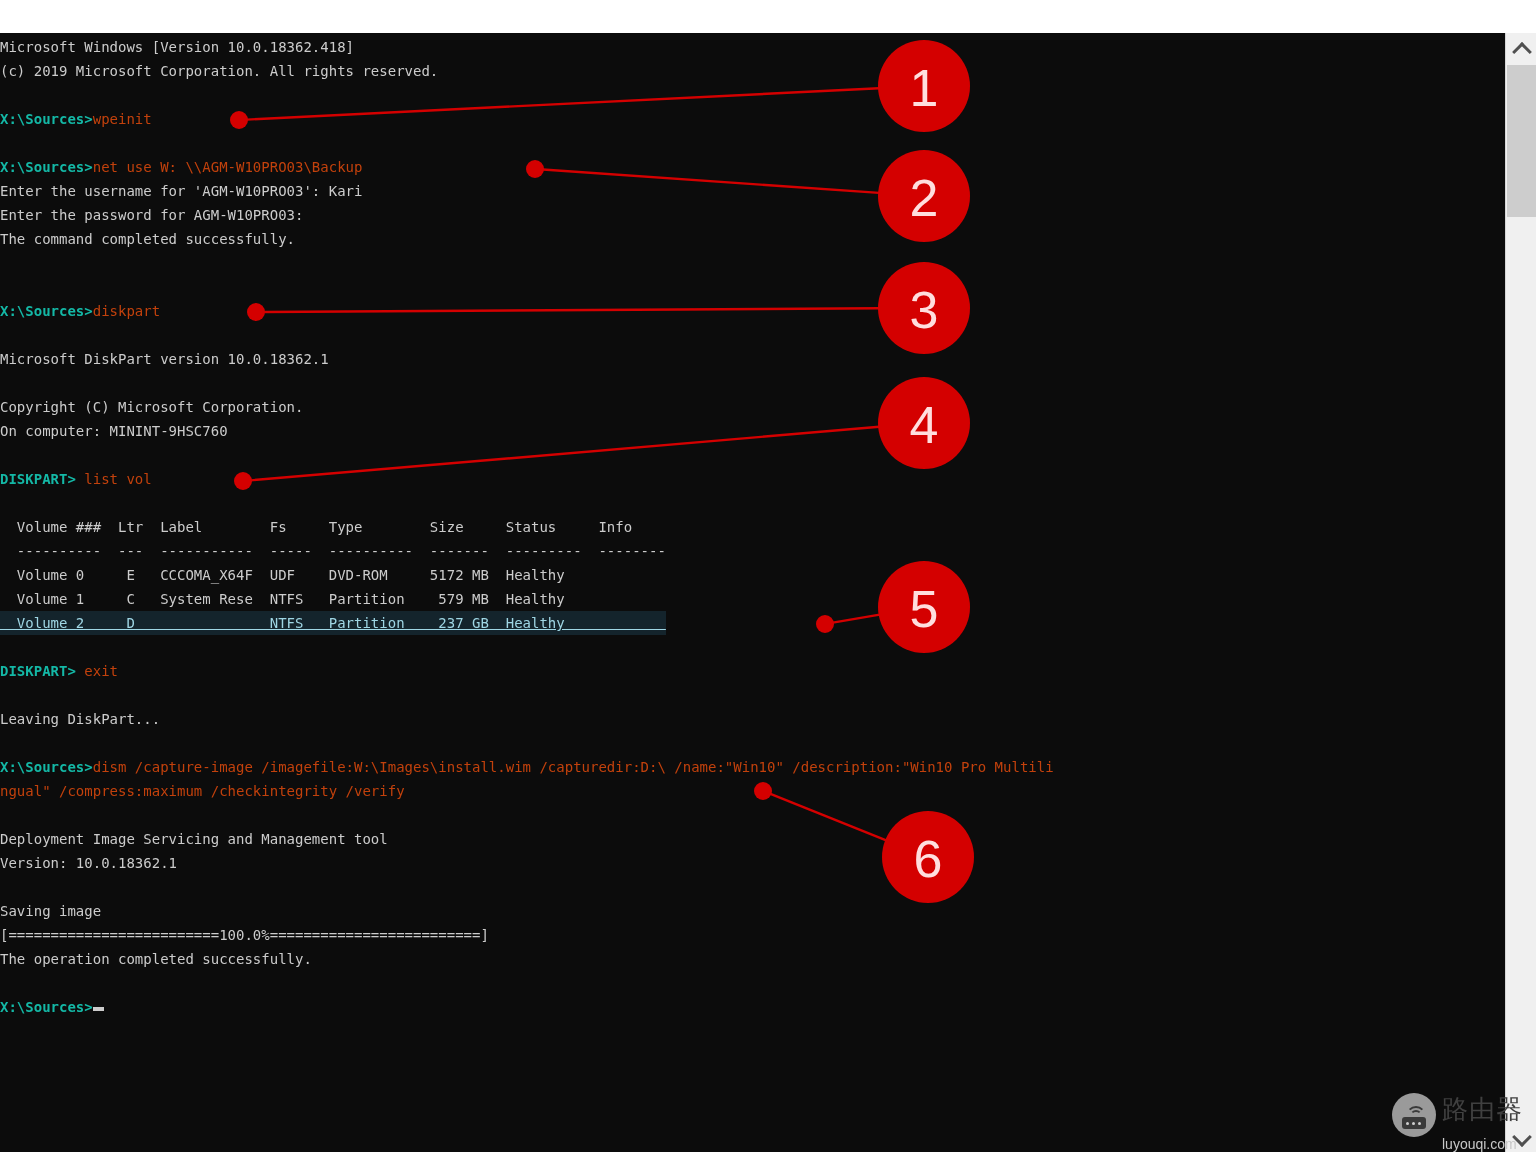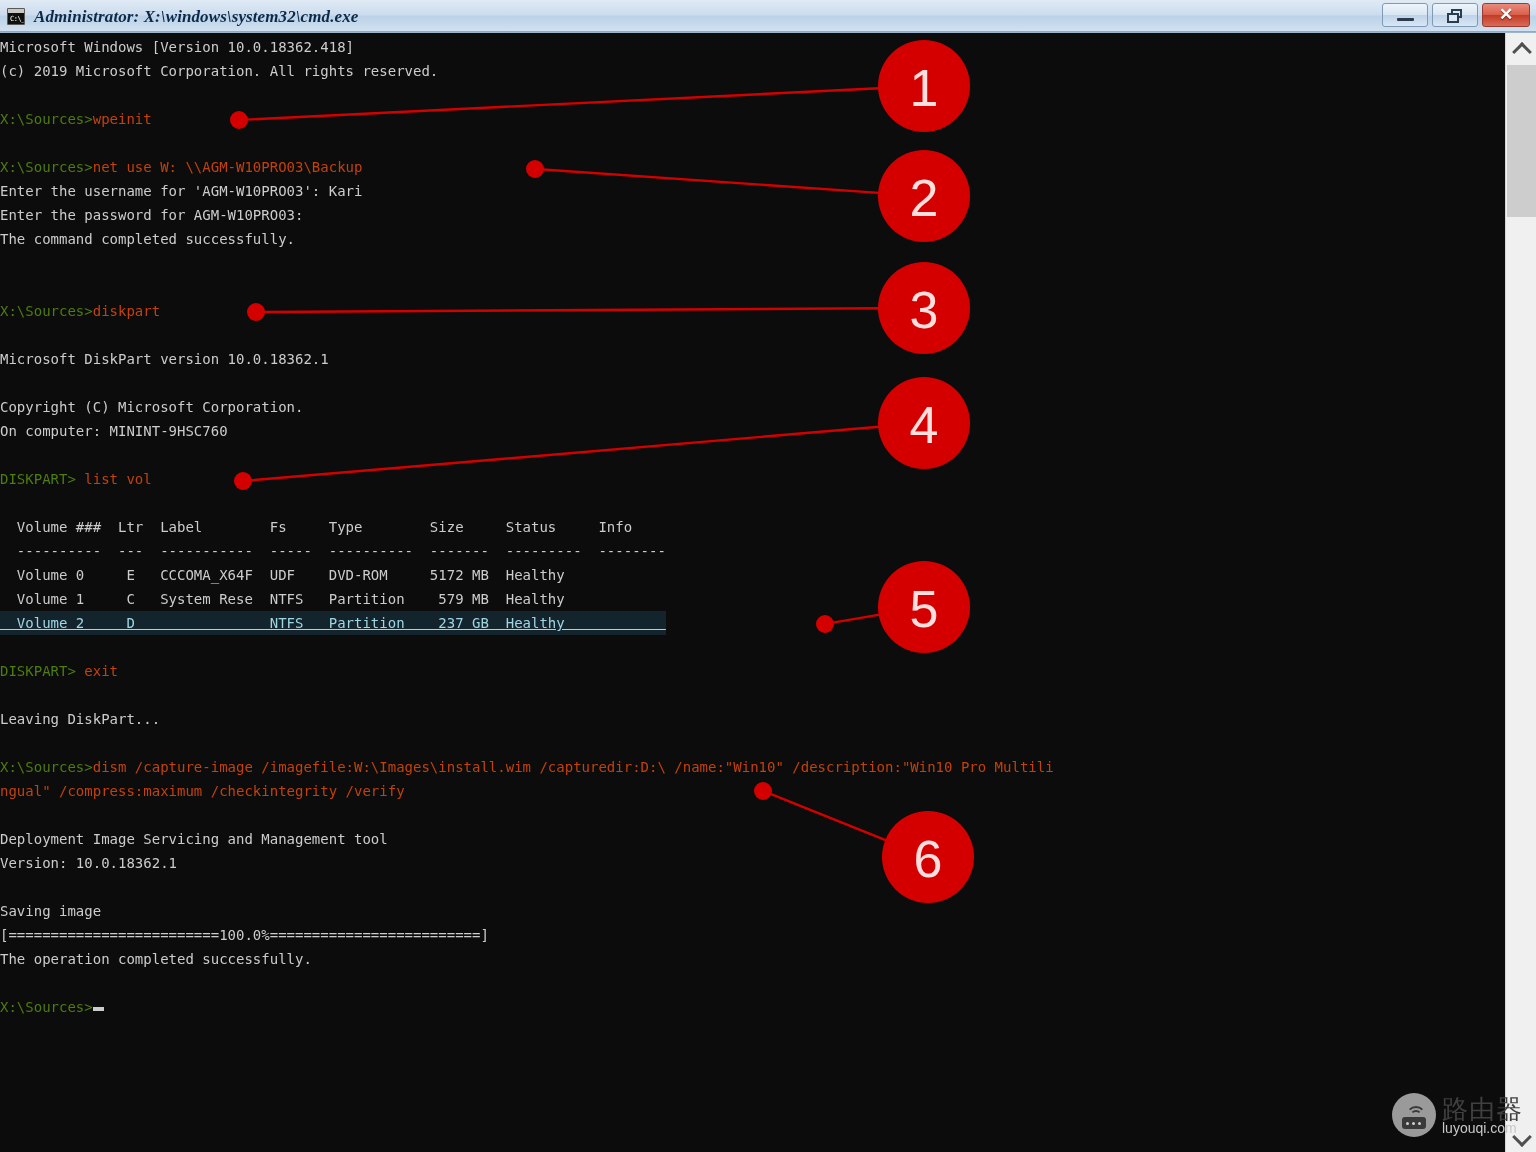--- a/index.html
+++ b/index.html
@@ -143,21 +143,21 @@
     left: 0; top: 2px;
     width: 1505px;
     font-family: "DejaVu Sans Mono", monospace;
     font-size: 14px;
     line-height: 24px;
     letter-spacing: 0px;
     white-space: pre;
     color: #cccccc;
   }
   .line { height: 24px; white-space: pre; }
-  .prompt-c { color: #4d7c0f; }
+  .prompt-c { color: #14b8a6; font-weight: bold; }
   .cmd      { color: #c2410c; }
   .out      { color: #cccccc; }
   .sel      { color: #9fd6e4; background: #14242c; display: inline-block; text-decoration: underline; }
   .cursor-block {
     display: inline-block;
     width: 11px;
     height: 4px;
     background: #cccccc;
     vertical-align: baseline;
     margin-bottom: 1px;
@@ -273,50 +273,32 @@
     position: absolute;
     left: 50px; top: 2px;
     font-size: 26px;
     color: #404040;
     font-family: "DejaVu Sans", sans-serif;
     letter-spacing: 1px;
     white-space: nowrap;
   }
   #wm-url {
     position: absolute;
-    left: 50px; top: 30px;
+    left: 50px; top: 46px;
     font-size: 14px;
     color: #c8c8c8;
     font-family: "Liberation Sans", sans-serif;
     white-space: nowrap;
   }
 </style>
 </head>
 <body>
 
 <div id="app-window">
 
-  <div id="titlebar">
-    <div class="title-icon">
-      <div class="bar"></div>
-      <div class="prompt">C:\_</div>
-    </div>
-    <div id="title-text">Administrator: X:\windows\system32\cmd.exe</div>
-
-    <div class="win-btn" id="btn-minimize">
-      <div class="glyph-min"></div>
-    </div>
-    <div class="win-btn" id="btn-restore">
-      <div class="glyph-restore-back"></div>
-      <div class="glyph-restore-front"></div>
-    </div>
-    <div class="win-btn" id="btn-close">
-      <div class="glyph-close">✕</div>
-    </div>
-  </div>
 
   <div id="console">
     <div id="console-text"><div class="line"><span class="out">Microsoft Windows [Version 10.0.18362.418]</span></div><div class="line"><span class="out">(c) 2019 Microsoft Corporation. All rights reserved.</span></div><div class="line"><span class="out"></span></div><div class="line"><span class="prompt-c">X:\Sources&gt;</span><span class="cmd">wpeinit</span></div><div class="line"><span class="out"></span></div><div class="line"><span class="prompt-c">X:\Sources&gt;</span><span class="cmd">net use W: \\AGM-W10PRO03\Backup</span></div><div class="line"><span class="out">Enter the username for 'AGM-W10PRO03': Kari</span></div><div class="line"><span class="out">Enter the password for AGM-W10PRO03:</span></div><div class="line"><span class="out">The command completed successfully.</span></div><div class="line"><span class="out"></span></div><div class="line"><span class="out"></span></div><div class="line"><span class="prompt-c">X:\Sources&gt;</span><span class="cmd">diskpart</span></div><div class="line"><span class="out"></span></div><div class="line"><span class="out">Microsoft DiskPart version 10.0.18362.1</span></div><div class="line"><span class="out"></span></div><div class="line"><span class="out">Copyright (C) Microsoft Corporation.</span></div><div class="line"><span class="out">On computer: MININT-9HSC760</span></div><div class="line"><span class="out"></span></div><div class="line"><span class="prompt-c">DISKPART&gt; </span><span class="cmd">list vol</span></div><div class="line"><span class="out"></span></div><div class="line"><span class="out">  Volume ###  Ltr  Label        Fs     Type        Size     Status     Info</span></div><div class="line"><span class="out">  ----------  ---  -----------  -----  ----------  -------  ---------  --------</span></div><div class="line"><span class="out">  Volume 0     E   CCCOMA_X64F  UDF    DVD-ROM     5172 MB  Healthy</span></div><div class="line"><span class="out">  Volume 1     C   System Rese  NTFS   Partition    579 MB  Healthy</span></div><div class="line"><span class="sel">  Volume 2     D                NTFS   Partition    237 GB  Healthy            </span></div><div class="line"><span class="out"></span></div><div class="line"><span class="prompt-c">DISKPART&gt; </span><span class="cmd">exit</span></div><div class="line"><span class="out"></span></div><div class="line"><span class="out">Leaving DiskPart...</span></div><div class="line"><span class="out"></span></div><div class="line"><span class="prompt-c">X:\Sources&gt;</span><span class="cmd">dism /capture-image /imagefile:W:\Images\install.wim /capturedir:D:\ /name:"Win10" /description:"Win10 Pro Multili</span></div><div class="line"><span class="cmd">ngual" /compress:maximum /checkintegrity /verify</span></div><div class="line"><span class="out"></span></div><div class="line"><span class="out">Deployment Image Servicing and Management tool</span></div><div class="line"><span class="out">Version: 10.0.18362.1</span></div><div class="line"><span class="out"></span></div><div class="line"><span class="out">Saving image</span></div><div class="line"><span class="out">[=========================100.0%=========================]</span></div><div class="line"><span class="out">The operation completed successfully.</span></div><div class="line"><span class="out"></span></div><div class="line"><span class="prompt-c">X:\Sources&gt;</span><span class="cursor-block"></span></div></div>
   </div>
 
   <div id="scrollbar">
     <div class="sb-btn" id="sb-up">
       <div class="sb-arrow"></div>
     </div>
     <div id="sb-thumb" style="top: 32px; height: 152px;"></div>

